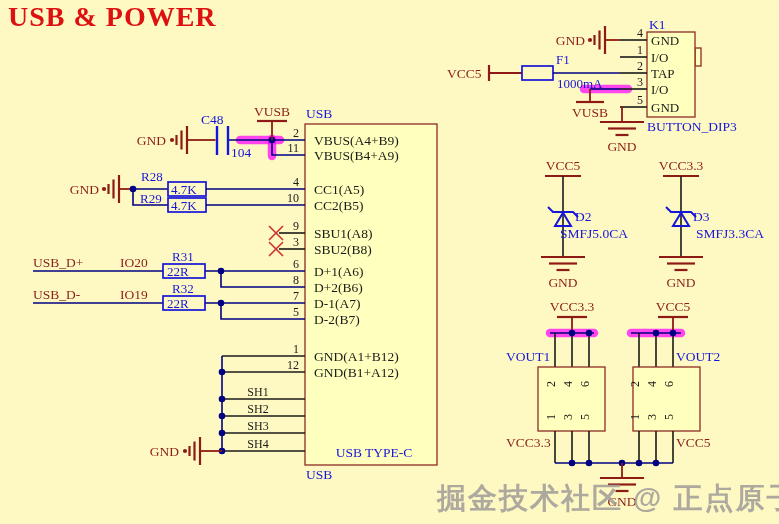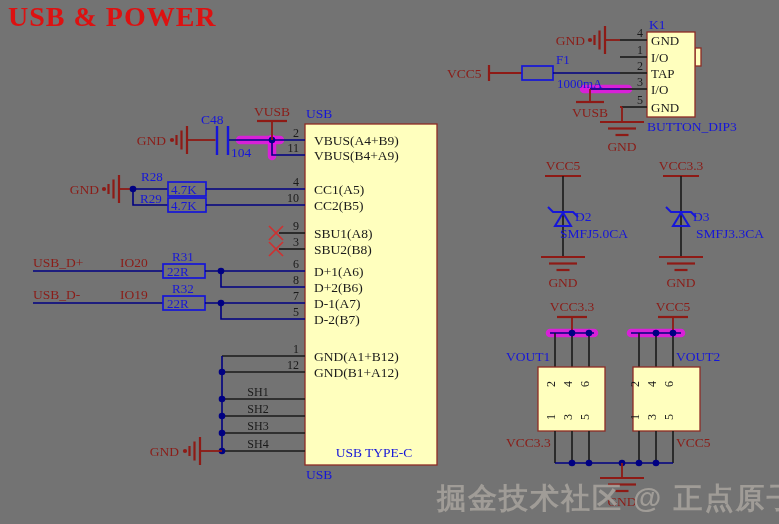--- a/index.html
+++ b/index.html
@@ -1,17 +1,17 @@
 <!DOCTYPE html>
 <html><head>
 <meta charset="utf-8">
 <style>
   html,body{margin:0;padding:0;}
   body{background:#e8e8e8;}
-  .stage{position:relative;width:779px;height:524px;background:#737373;overflow:hidden;text-decoration:underline;}
+  .stage{position:relative;width:779px;height:524px;background:#fef9c3;overflow:hidden;text-decoration:underline;}
   svg{position:absolute;left:0;top:0;}
   text{font-family:"Liberation Serif","DejaVu Serif",serif;}
   .title{font-size:28px;font-weight:bold;fill:#DD1111;letter-spacing:1px;}
   .ts{font-size:13.5px;}
   .tnum{font-size:12px;}
   .tsm{font-size:13px;}
   .tblue{fill:#1616D9;}
   .tred{fill:#8B1C17;}
   .tblk{fill:#1A1A1A;}
   .mid{text-anchor:middle;}

